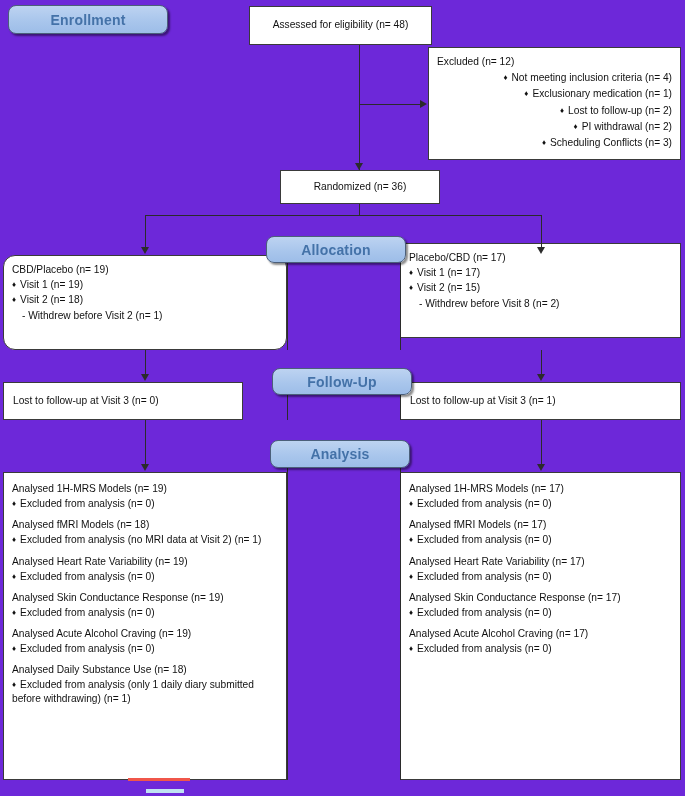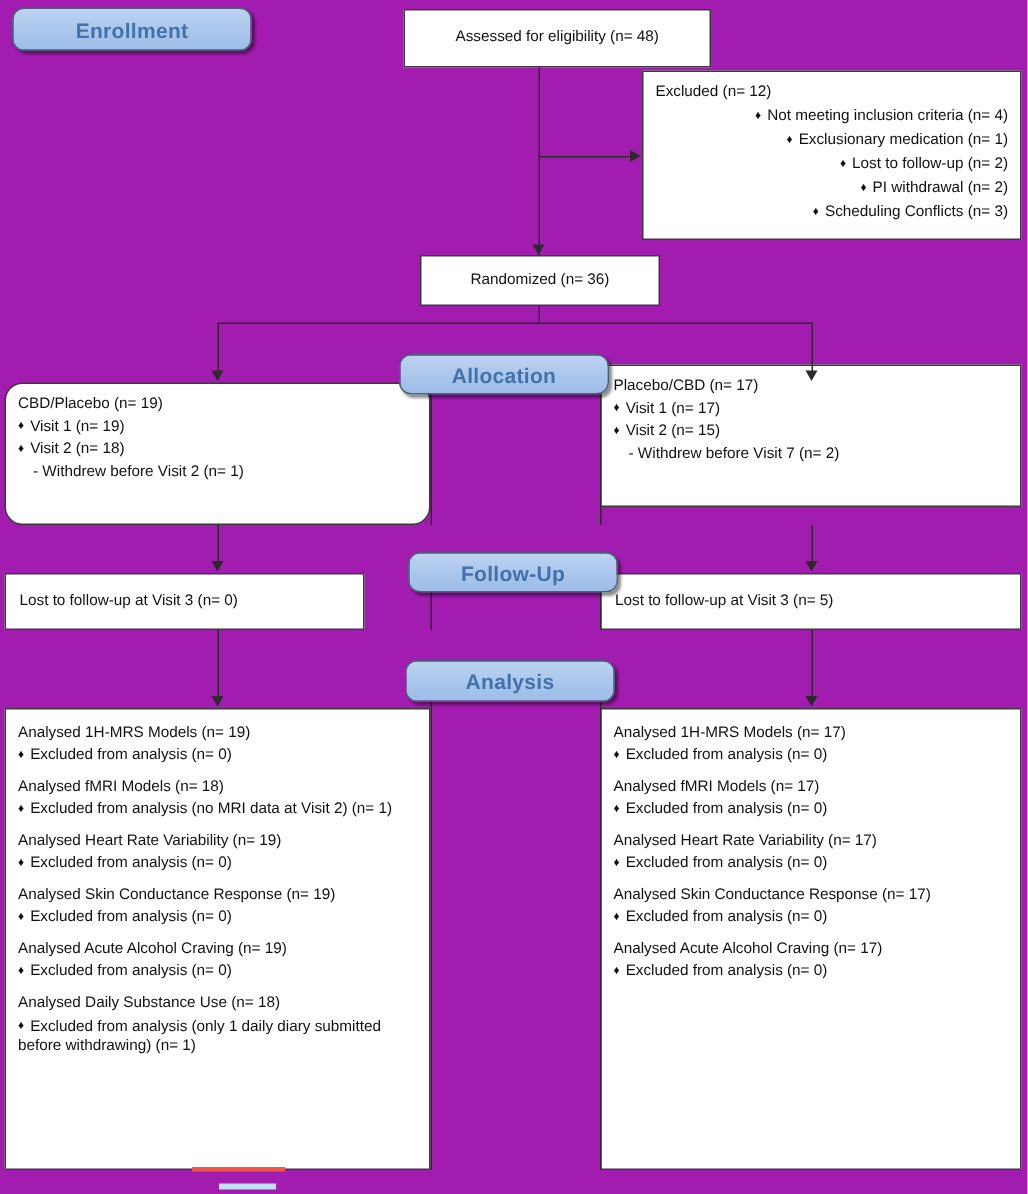--- a/index.html
+++ b/index.html
@@ -5,21 +5,21 @@
 <style>
   html,body{margin:0;padding:0;background:#ffffff;}
   body{
     font-family:"Liberation Sans","DejaVu Sans",sans-serif;
     color:#1a1a1a;
   }
   #diagram{
     position:relative;
     width:685px;
     height:796px;
-    background:#a21caf;
+    background:#6d28d9;
     overflow:hidden;
   }
   
   .box{
     position:absolute;
     box-sizing:border-box;
     border:1.4px solid #3a3a3a;
     background:#ffffff;
     font-size:10.2px;
     line-height:1.0;
@@ -101,21 +101,21 @@
 </style>
 </head>
 <body>
 
 <div id="diagram">
 
   <div class="banner" style="left:8px; top:5px; width:160px; height:29px;">
     <span>Enrollment</span>
   </div>
 
-  <div class="box centered" style="left:249px; top:6px; width:205px; height:39px;margin-left:20px;">
+  <div class="box centered" style="left:249px; top:6px; width:183px; height:39px;">
     <span>Assessed for eligibility (n= 48)</span>
   </div>
 
   <div class="vline" style="left:359px; top:45px; height:125px;"></div>
   <div class="arrow-down" style="left:354.5px; top:163px;"></div>
 
   <div class="hline" style="left:359px; top:104px; width:63px;"></div>
   <div class="arrow-right" style="left:420px; top:99.5px;"></div>
 
   <div class="box" style="left:428px; top:47px; width:253px; height:113px;">
@@ -149,41 +149,41 @@
       <div class="bullet tline">Visit 2 (n= 18)</div>
       <div class="subline tline">- Withdrew before Visit 2 (n= 1)</div>
     </div>
   </div>
 
   <div class="box" style="left:400px; top:243px; width:281px; height:95px;">
     <div class="pad tight">
       <div class="lead tline">Placebo/CBD (n= 17)</div>
       <div class="bullet tline">Visit 1 (n= 17)</div>
       <div class="bullet tline">Visit 2 (n= 15)</div>
-      <div class="subline tline">- Withdrew before Visit 7 (n= 2)</div>
+      <div class="subline tline">- Withdrew before Visit 8 (n= 2)</div>
     </div>
   </div>
 
   <div class="banner" style="left:266px; top:236px; width:140px; height:27px;">
     <span>Allocation</span>
   </div>
 
   <div class="vline" style="left:287px; top:263px; height:87px;"></div>
   <div class="vline" style="left:400px; top:263px; height:87px;"></div>
 
   <div class="vline" style="left:145px; top:350px; height:25px;"></div>
   <div class="arrow-down" style="left:140.5px; top:374px;"></div>
   <div class="vline" style="left:541px; top:350px; height:25px;"></div>
   <div class="arrow-down" style="left:536.5px; top:374px;"></div>
 
   <div class="box midline" style="left:3px; top:382px; width:240px; height:38px;">
     <span>Lost to follow-up at Visit 3 (n= 0)</span>
   </div>
   <div class="box midline" style="left:400px; top:382px; width:281px; height:38px;">
-    <span>Lost to follow-up at Visit 3 (n= 5)</span>
+    <span>Lost to follow-up at Visit 3 (n= 1)</span>
   </div>
 
   <div class="banner" style="left:272px; top:368px; width:140px; height:27px;">
     <span>Follow-Up</span>
   </div>
   <div class="vline" style="left:287px; top:389px; height:31px;"></div>
   <div class="vline" style="left:400px; top:389px; height:31px;"></div>
 
   <div class="vline" style="left:145px; top:420px; height:45px;"></div>
   <div class="arrow-down" style="left:140.5px; top:464px;"></div>

